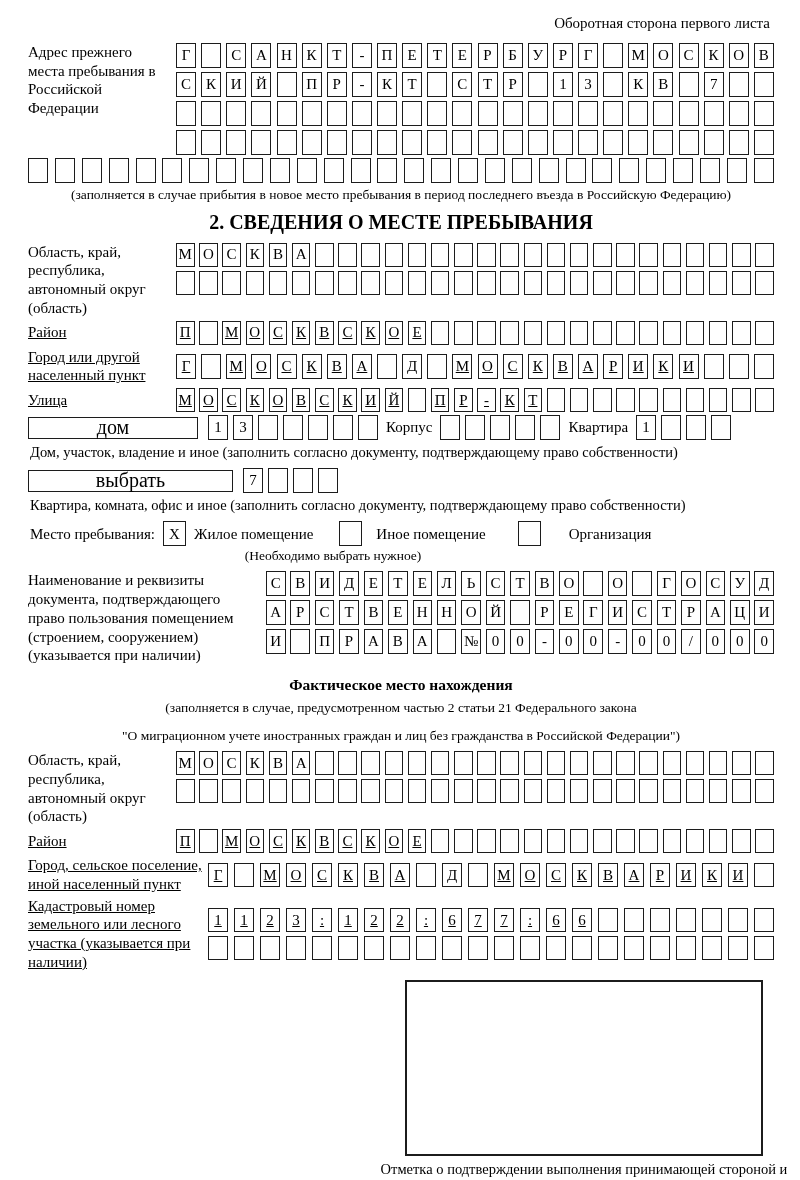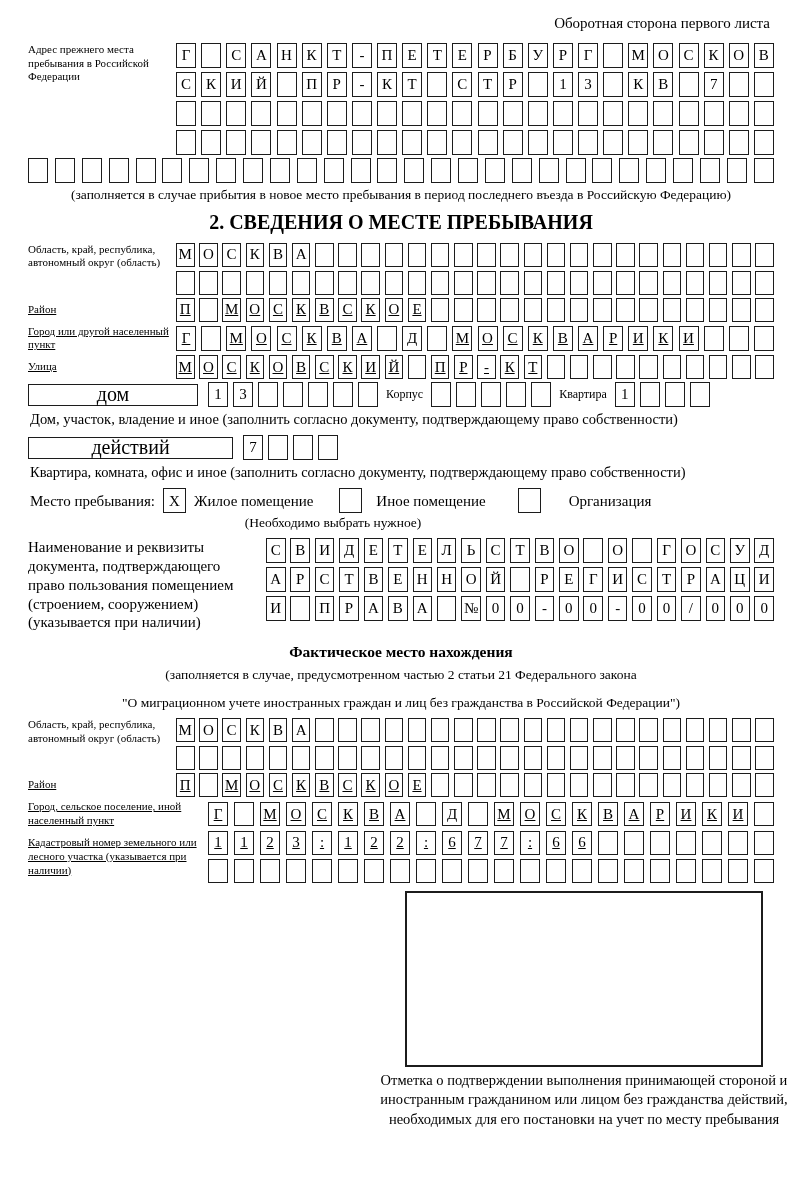--- a/index.html
+++ b/index.html
@@ -6,21 +6,21 @@
   body{
     width:800px;height:1180px;overflow:hidden;color:#000;
     font-family:"Liberation Serif","DejaVu Serif",serif;
     font-size:15px;line-height:1.25;
   }
   .page{padding:14px 26px 0 28px;box-sizing:border-box;width:800px;}
   .note-right{text-align:right;font-size:15px;padding-right:4px;}
 
   .frow{display:flex;align-items:flex-start;margin-bottom:3px;}
   .frow.vcenter{align-items:center;text-decoration:underline;}
-  .flabel{width:148px;flex:none;padding-right:6px;box-sizing:border-box;font-size:11px;}
+  .flabel{width:148px;flex:none;padding-right:6px;box-sizing:border-box;font-size:15px;}
   .flabel.wide{width:180px;}
   .fboxes{flex:1;min-width:0;}
 
   .boxrow{display:flex;justify-content:space-between;margin-bottom:4px;}
   .boxrow:last-child{margin-bottom:0;}
   .cbox{
     width:20px;height:25px;flex:none;box-sizing:border-box;
     border:1.6px solid #1c1c1c;display:inline-flex;align-items:center;justify-content:center;
     font-size:15px;background:#fff;
   }
@@ -32,21 +32,21 @@
   .caption-left{font-size:14.5px;margin:3px 0 7px 2px;}
   .sec-title{font-weight:bold;text-align:center;font-size:20px;margin:6px 0 8px 0;}
   .sub-title{font-weight:bold;text-align:center;font-size:15.5px;margin:10px 0 6px 0;}
 
   .inline-field{
     border:1.6px solid #1c1c1c;height:22px;box-sizing:border-box;
     display:inline-flex;align-items:center;justify-content:center;font-size:20px;flex:none;
   }
   .house-row,.apt-row{display:flex;align-items:center;margin-bottom:2px;}
   .gap-boxes{display:flex;gap:5px;flex:none;}
-  .mini-label{font-size:12px;padding:0 8px;flex:none;}
+  .mini-label{font-size:15px;padding:0 8px;flex:none;}
 
   .res-row{display:flex;align-items:center;margin:4px 0 2px 2px;}
   .checkbox{
     width:23px;height:25px;border:1.6px solid #1c1c1c;box-sizing:border-box;
     display:inline-flex;align-items:center;justify-content:center;font-size:15px;flex:none;
   }
   .res-note{font-size:13.5px;width:330px;margin-left:140px;text-align:center;margin-bottom:6px;}
 
   .doc-label{width:238px;flex:none;padding-right:8px;box-sizing:border-box;font-size:15px;}
 
@@ -389,21 +389,21 @@
     <div class="gap-boxes">
         <span class="cbox">1</span>
         <span class="cbox"></span>
         <span class="cbox"></span>
         <span class="cbox"></span>
       </div>
   </div>
   <div class="caption-left">Дом, участок, владение и иное (заполнить согласно документу, подтверждающему право собственности)</div>
 
   <div class="apt-row">
-    <div class="inline-field" style="width:205px;">действий</div>
+    <div class="inline-field" style="width:205px;">выбрать</div>
     <div class="gap-boxes" style="margin-left:10px;">
         <span class="cbox">7</span>
         <span class="cbox"></span>
         <span class="cbox"></span>
         <span class="cbox"></span>
       </div>
   </div>
   <div class="caption-left">Квартира, комната, офис и иное (заполнить согласно документу, подтверждающему право собственности)</div>
 
   <div class="res-row">

